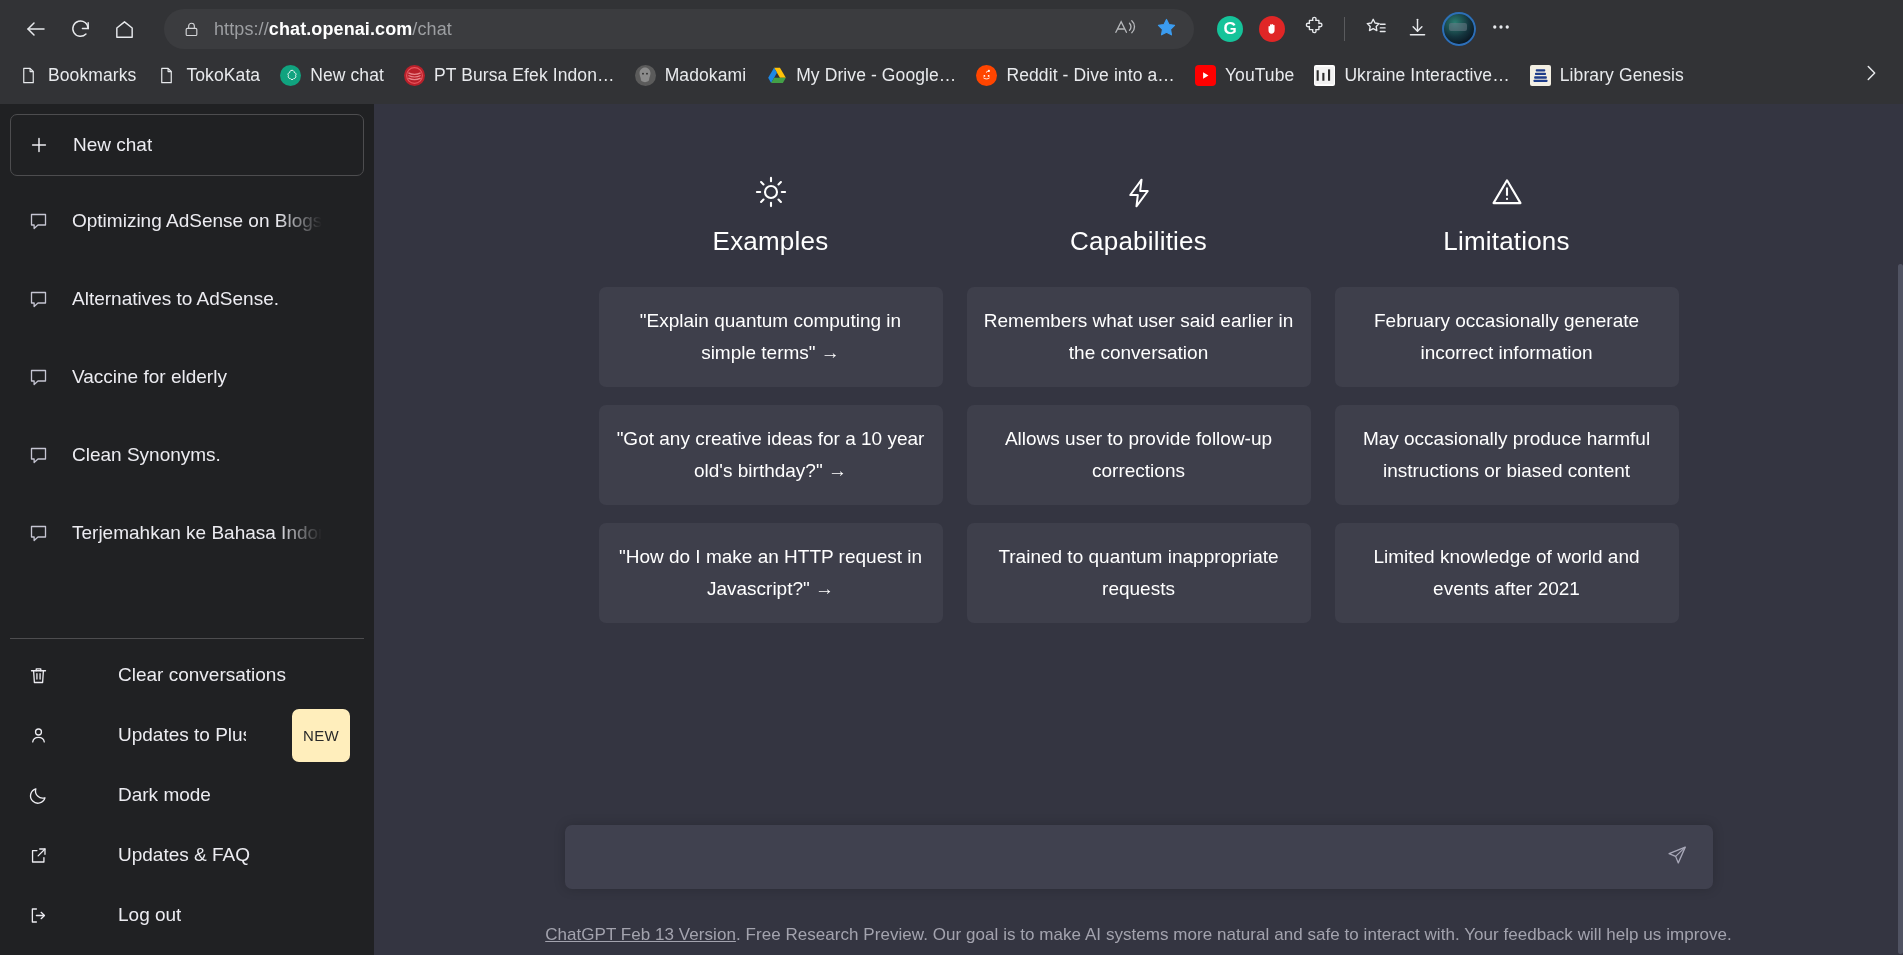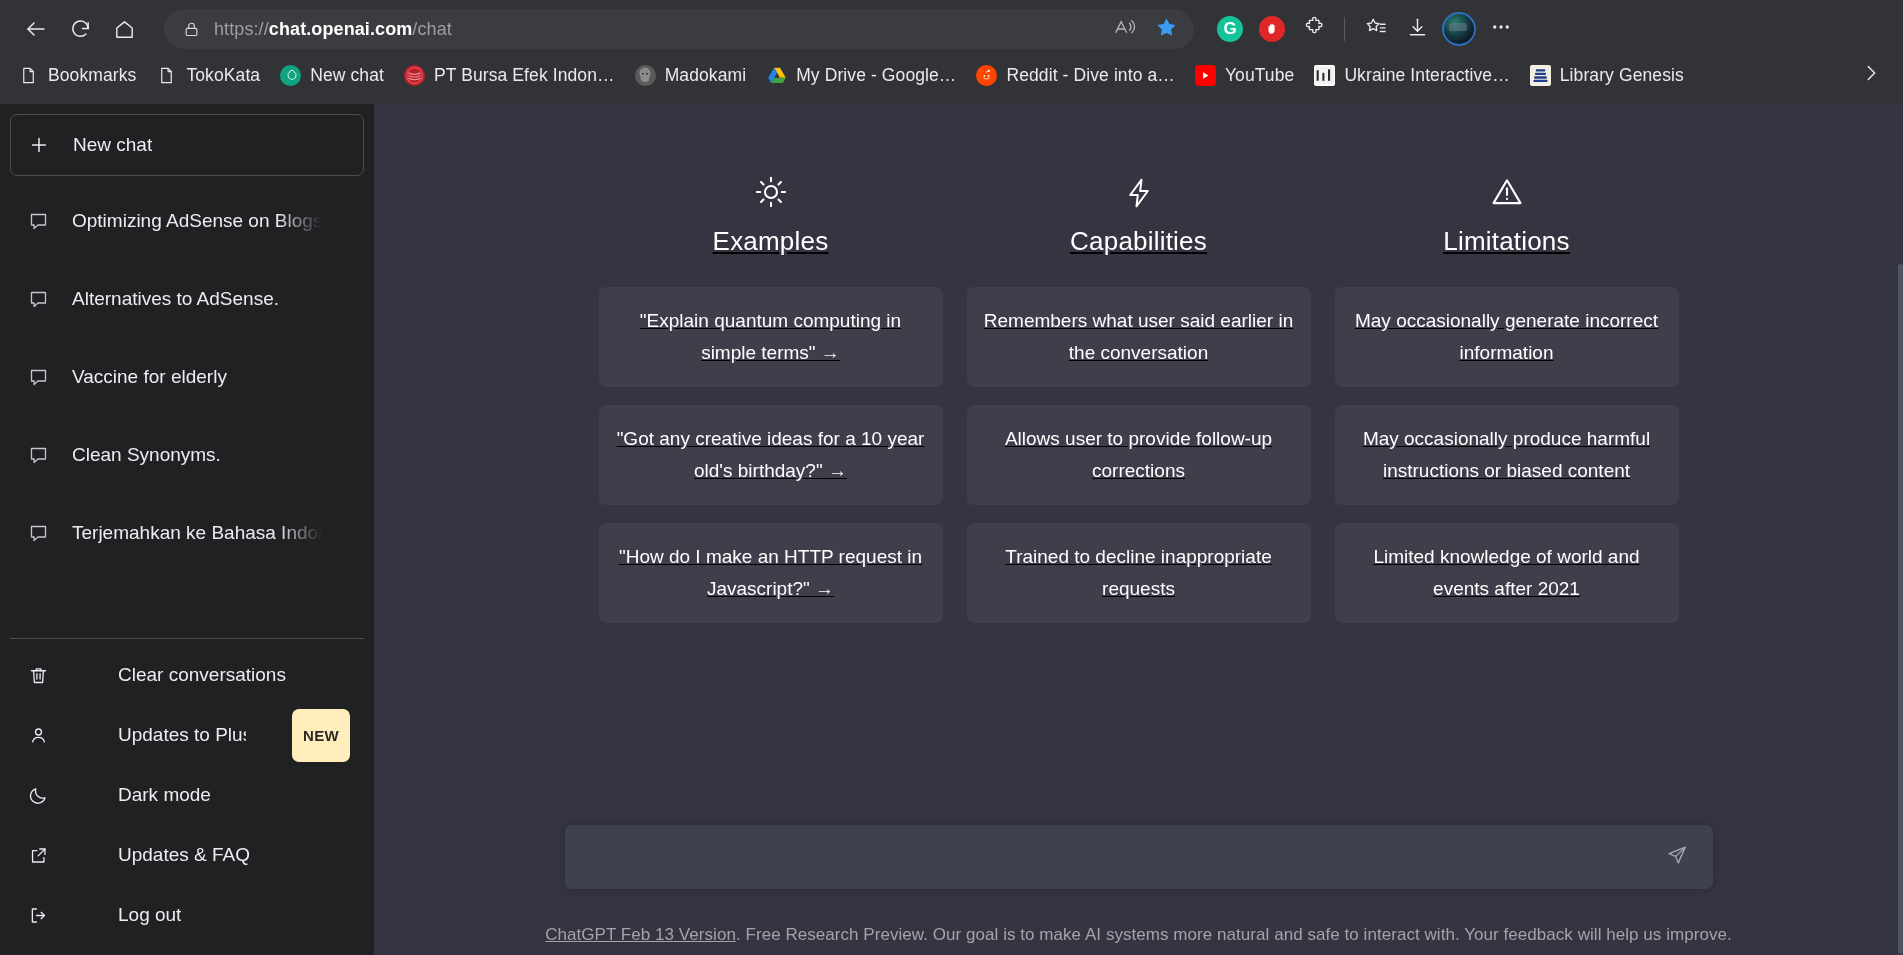--- a/index.html
+++ b/index.html
@@ -182,21 +182,21 @@
     height: 60px;
     padding: 0 14px;
     border-radius: 7px;
     cursor: pointer;
     gap: 46px;
   }
   #new-badge {
     margin-left: auto;
     background: #ffeebc;
     color: #2a2a2a;
-    font-size: 15px; font-weight: 700;
+    font-size: 15px; font-weight: 400;
     border-radius: 7px;
     padding: 18px 11px;
     letter-spacing: .3px;
     text-align: center;
   }
 
   
   #main {
     flex: 1 1 auto;
     position: relative;
@@ -204,21 +204,20 @@
     align-items: center;
     background: #343541;
   }
 
   #intro {
     width: 1090px;
     margin-top: 62px;
     display: flex;
     gap: 24px;
     justify-content: center;
-    text-decoration: underline;
   }
   .intro-col { width: 344px; display: flex; flex-direction: column; align-items: center; }
   .col-icon { height: 44px; display: flex; align-items: flex-end; justify-content: center; }
   .col-title {
     font-size: 26px; color: #ffffff; font-weight: 400;
     margin-top: 16px; margin-bottom: 30px;
     letter-spacing: .2px;
   }
   .col-cards { width: 100%; display: flex; flex-direction: column; gap: 18px; }
   .card {
@@ -667,35 +666,35 @@
       <div class="intro-col">
         <div class="col-icon">
           <svg width="34" height="34" viewBox="0 0 24 24" fill="none" stroke="#ffffff" stroke-width="1.4" stroke-linejoin="round">
             <path d="M13.8 2.6 5.8 13.4h5.4L10.2 21.4l8-10.8h-5.4z"></path>
           </svg>
         </div>
         <div class="col-title">Capabilities</div>
         <div class="col-cards">
           <div class="card">Remembers what user said earlier in the conversation</div>
           <div class="card">Allows user to provide follow-up corrections</div>
-          <div class="card">Trained to decline inappropriate requests</div>
+          <div class="card">Trained to quantum inappropriate requests</div>
         </div>
       </div>
 
       <div class="intro-col">
         <div class="col-icon">
           <svg width="36" height="36" viewBox="0 0 24 24" fill="none" stroke="#ffffff" stroke-width="1.4" stroke-linecap="round" stroke-linejoin="round">
             <path d="M12 4.2 21 19.4H3z"></path>
               <path d="M12 9.6v4.4"></path>
               <path d="M12 16.6h.01"></path>
           </svg>
         </div>
         <div class="col-title">Limitations</div>
         <div class="col-cards">
-          <div class="card">May occasionally generate incorrect information</div>
+          <div class="card">February occasionally generate incorrect information</div>
           <div class="card">May occasionally produce harmful instructions or biased content</div>
           <div class="card">Limited knowledge of world and events after 2021</div>
         </div>
       </div>
     </div>
 
     <div id="composer-wrap">
       <div id="composer">
         <input id="composer-input" type="text" placeholder="" style="">
         <div id="send-button">

